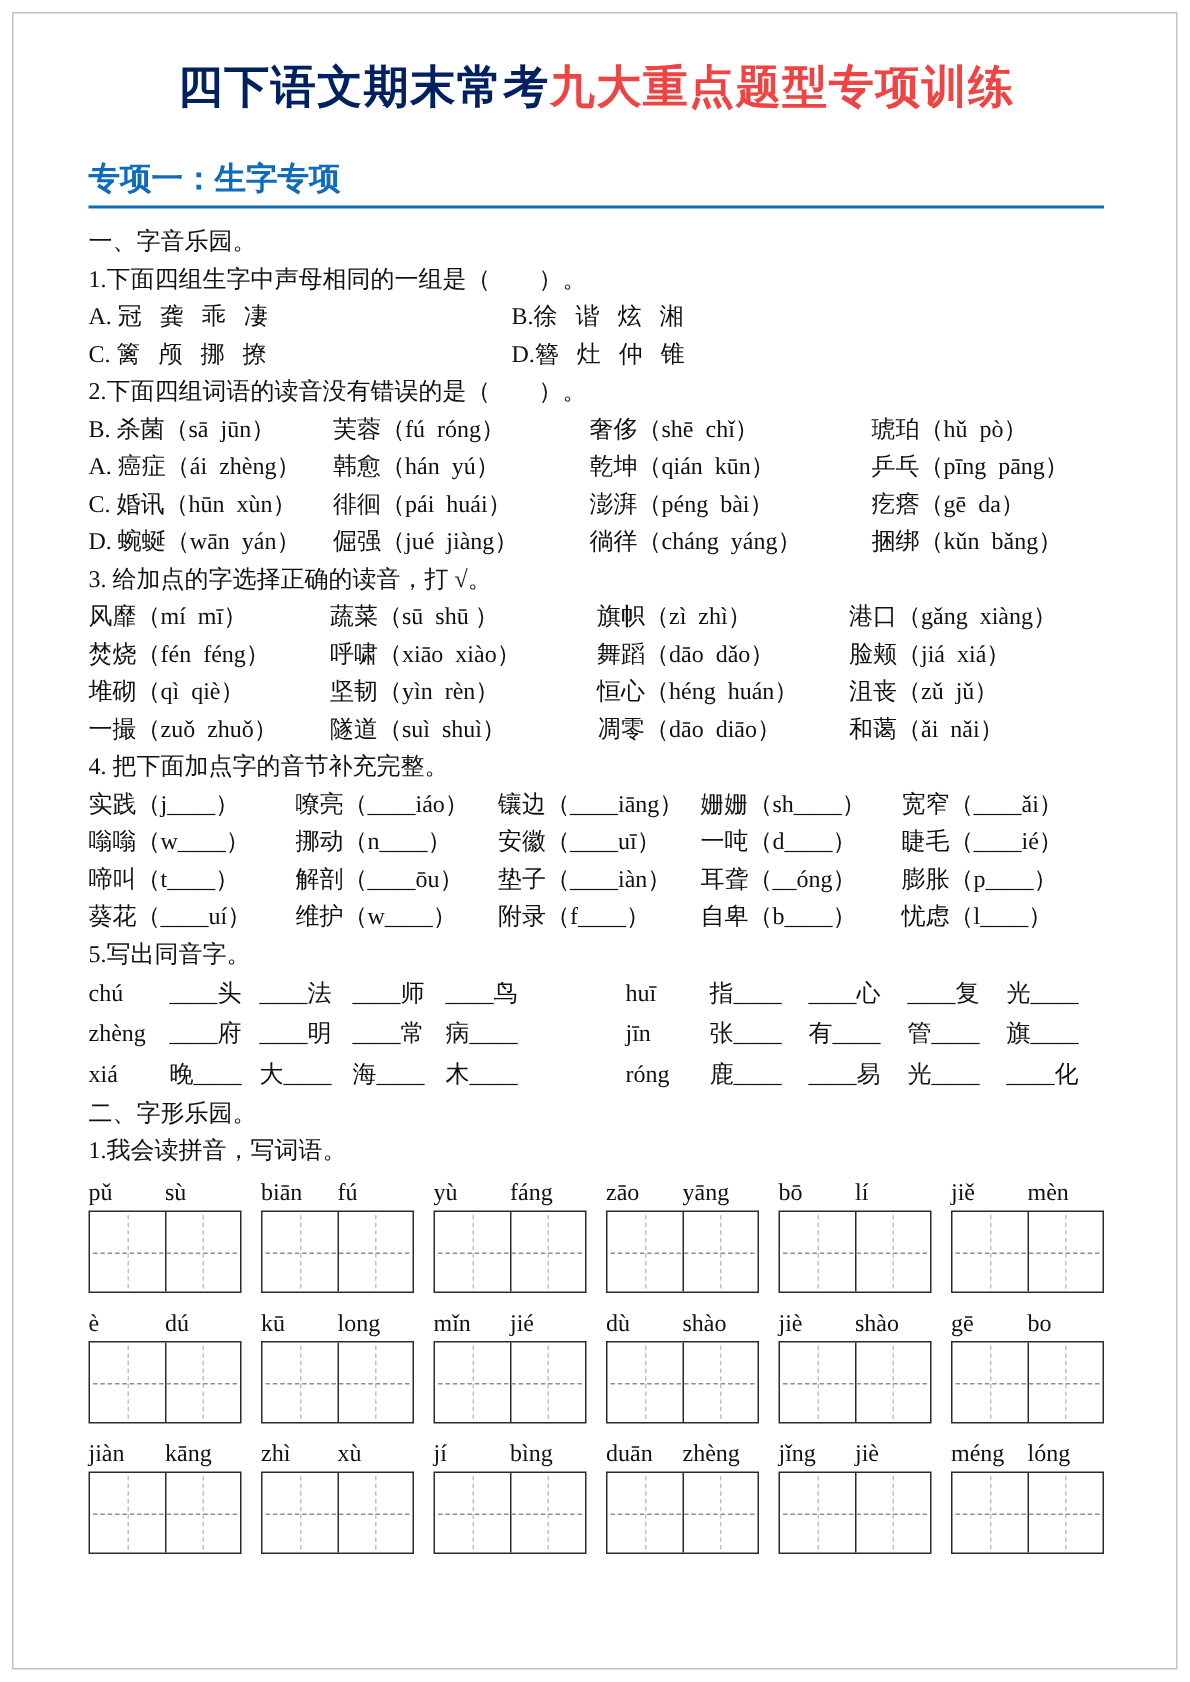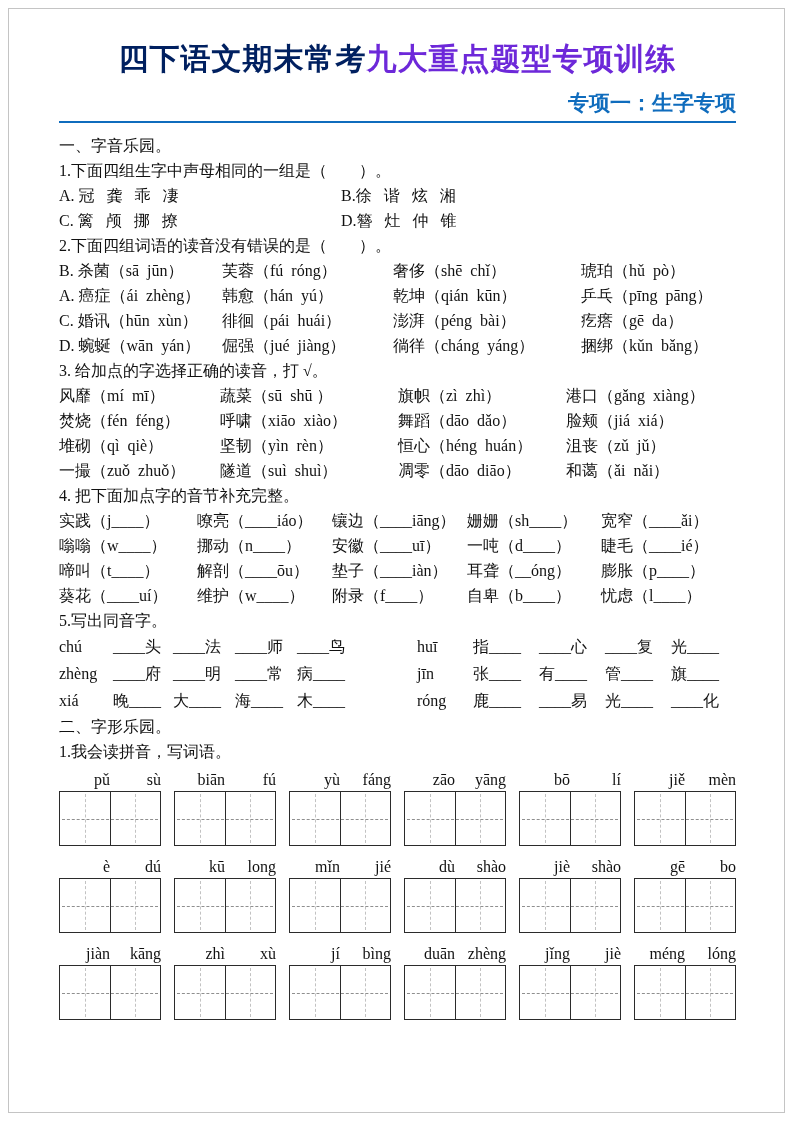--- a/index.html
+++ b/index.html
@@ -11,39 +11,39 @@
   }
   .page {
     width: 777px; height: 1105px; margin: 8px;
     border: 1px solid #c4c4c4;
     padding: 30px 48px 14px 50px;
     overflow: hidden;
     background: #fff;
   }
   .title { text-align: center; font-size: 30px; font-weight: 700; letter-spacing: 1px; line-height: 40px; }
   .t-blue { color: #002060; }
-  .t-red  { color: #6d28d9; }
-  .subtitle { text-align: right; font-size: 21px; font-weight: 700; color: #0f6cbd; margin-top: 10px; line-height: 28px; }
+  .t-red  { color: #ef4444; }
+  .subtitle { text-align: left; font-size: 21px; font-weight: 700; color: #0f6cbd; margin-top: 26px; line-height: 28px; }
   .blue-rule { height: 2px; background: #0f6cbd; margin: 4px 0 10px 0; border: none; }
 
   .line { font-size: 16px; line-height: 25px; white-space: pre; }
   .row  { display: grid; font-size: 16px; line-height: 25px; }
   .cell { white-space: pre; overflow: visible; }
 
   .r2   { grid-template-columns: 282px 1fr; }
   .r4   { grid-template-columns: 163px 171px 188px 1fr; }
   .r4b  { grid-template-columns: 161px 178px 168px 1fr; }
   .r5   { grid-template-columns: 138px 135px 135px 134px 1fr; }
   .r10  { grid-template-columns: 54px 60px 62px 62px 120px 56px 66px 66px 66px 1fr; line-height: 27px; }
 
   .wsection { margin-top: 4px; }
   .wrow { display: flex; justify-content: space-between; margin-bottom: 9px; }
   .wgroup { width: 102px; }
   .pinyin { display: flex; font-size: 16px; line-height: 23px; }
-  .pinyin span { flex: 1; text-align: right; white-space: pre; }
+  .pinyin span { flex: 1; text-align: left; white-space: pre; }
   .wbox { position: relative; display: flex; width: 102px; height: 55px; border: 1.6px solid #2b2b2b; background: #fff; }
   .wcell { position: relative; flex: 1; border-right: 1.2px solid #2b2b2b; }
   .wcell:last-child { border-right: none; }
   .wbox::after { content: ""; position: absolute; left: 2px; right: 2px; top: 50%; border-top: 1px dashed #8f8f8f; }
   .wcell::after { content: ""; position: absolute; top: 2px; bottom: 2px; left: 50%; border-left: 1px dashed #c2c2c2; }
 </style>
 </head>
 <body>
 
 <div class="page">

